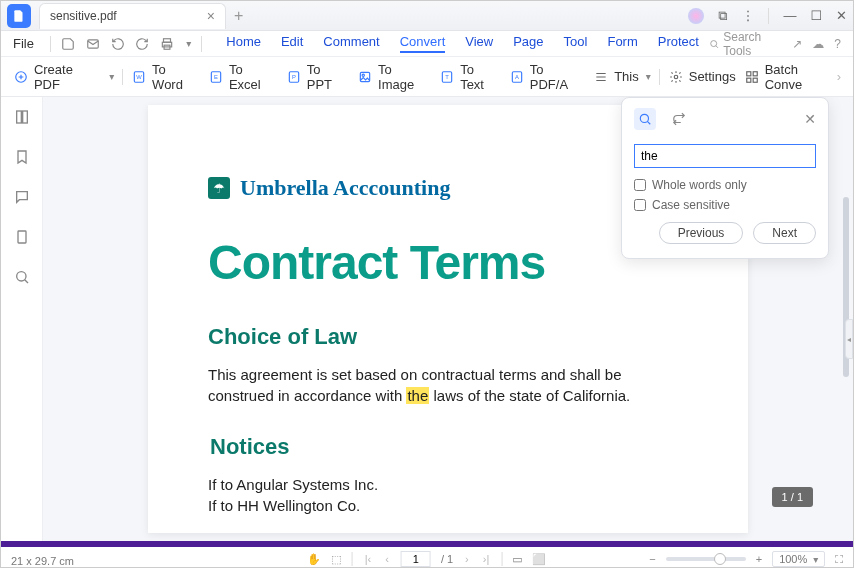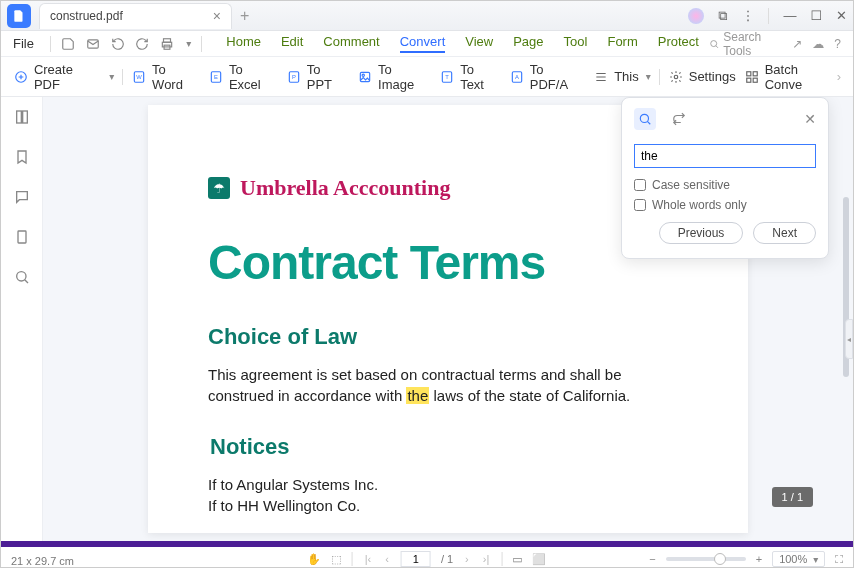--- a/index.html
+++ b/index.html
@@ -15,21 +15,21 @@
 .win-controls span { cursor: pointer; }
 .ai-badge { width: 16px; height: 16px; border-radius: 50%; background: radial-gradient(circle, #ffb3e6, #b3d9ff); }
 
 
 .menubar { height: 26px; display: flex; align-items: center; padding: 0 12px; gap: 10px; border-bottom: 1px solid #eceef2; font-size: 13px; }
 .file-label { color: #333; margin-right: 6px; text-align: center; }
 .divider-v { width: 1px; height: 16px; background: #ddd; }
 .mini-icon { width: 16px; height: 16px; display: flex; align-items: center; justify-content: center; color: #888; cursor: pointer; }
 .mini-icon svg { width: 14px; height: 14px; }
 .menu-items { display: flex; gap: 20px; margin-left: 14px; }
-.menu-item { color: #4d7c0f; cursor: pointer; }
+.menu-item { color: #1d4ed8; cursor: pointer; }
 .menu-item.active { color: #2f6dff; border-bottom: 2px solid #2f6dff; padding-bottom: 2px; }
 .menu-right { margin-left: auto; display: flex; align-items: center; gap: 10px; color: #999; font-size: 12px; }
 .search-tools { display: flex; align-items: center; gap: 4px; }
 
 
 .toolbar { height: 40px; display: flex; align-items: center; padding: 0 12px; gap: 8px; border-bottom: 1px solid #e8eaee; font-size: 13px; color: #333; }
 .tool-btn { display: flex; align-items: center; gap: 5px; cursor: pointer; }
 .tool-icon { width: 16px; height: 16px; color: #3a7bff; display: flex; align-items: center; justify-content: center; }
 .tool-icon svg { width: 14px; height: 14px; }
 .chev { font-size: 10px; color: #888; margin-left: 2px; }
@@ -39,21 +39,21 @@
 .left-rail { width: 42px; border-right: 1px solid #eceef2; display: flex; flex-direction: column; align-items: center; padding-top: 12px; gap: 20px; color: #888; }
 .left-rail .rail-icon { cursor: pointer; }
 .doc-area { flex: 1; background: #f4f6fa; display: flex; justify-content: center; padding: 8px 40px; position: relative; overflow: hidden; }
 .expand-handle { position: absolute; top: 50%; width: 8px; height: 40px; background: #f0f2f6; border: 1px solid #dde0e6; display: flex; align-items: center; justify-content: center; color: #999; font-size: 8px; cursor: pointer; }
 .expand-left { left: 42px; border-radius: 0 4px 4px 0; }
 .expand-right { right: 0; border-radius: 4px 0 0 4px; }
 
 .page { width: 600px; background: #fff; box-shadow: 0 2px 8px rgba(0,0,0,.08); padding: 70px 60px; position: relative; }
 .brand { display: flex; align-items: center; gap: 10px; margin-bottom: 34px; }
 .brand-icon { width: 22px; height: 22px; background: #0c7a6b; display: flex; align-items: center; justify-content: center; color: #fff; border-radius: 3px; font-size: 13px; }
-.brand-text { font-family: Georgia, serif; font-size: 22px; color: #be185d; font-weight: 600; }
+.brand-text { font-family: Georgia, serif; font-size: 22px; color: #0369a1; font-weight: 600; }
 .doc-title { font-size: 48px; font-weight: 700; color: #0c9d8a; margin-bottom: 34px; letter-spacing: -1px; }
 .doc-h2 { font-size: 22px; font-weight: 700; color: #0c7a6b; margin-bottom: 14px; }
 .doc-p { font-size: 15px; color: #222; line-height: 1.4; margin-bottom: 28px; }
 .hl { background: #ffe45c; padding: 0 1px; }
 
 .page-badge { position: absolute; right: 40px; bottom: 34px; background: #6b6b6b; color: #fff; font-size: 11px; padding: 4px 10px; border-radius: 3px; }
 
 .scrollbar-v { position: absolute; right: 4px; top: 100px; width: 6px; height: 180px; background: #cfd3db; border-radius: 3px; }
 
 
@@ -82,21 +82,21 @@
 </head>
 <body>
 
 <div class="tabbar">
   <div class="logo">
     <svg viewBox="0 0 24 24" fill="#fff" width="14" height="14">
         <path d="M6 2h8l4 4v14a2 2 0 0 1-2 2H6a2 2 0 0 1-2-2V4a2 2 0 0 1 2-2z"></path>
       </svg>
   </div>
   <div class="tab">
-    <span>construed.pdf</span>
+    <span>sensitive.pdf</span>
     <span class="tab-close">×</span>
   </div>
   <span class="tab-add">+</span>
   <div class="win-controls">
     <span class="ai-badge"></span>
     <span>⧉</span>
     <span>⋮</span>
     <span style="width:1px;height:16px;background:#ddd"></span>
     <span>―</span>
     <span>☐</span>
@@ -319,25 +319,25 @@
         <span class="find-head-icon" style="color:#888">
             <svg width="14" height="14" viewBox="0 0 24 24" fill="none" stroke="currentColor" stroke-width="2">
               <path d="M17 2l4 4-4 4M21 6H9a6 6 0 0 0 0 12M7 22l-4-4 4-4M3 18h12"></path>
             </svg>
           </span>
         <span class="find-close">✕</span>
       </div>
       <input class="find-input" value="the" style="">
       <label class="find-check">
           <input type="checkbox" style="">
-          <span>Case sensitive</span>
+          <span>Whole words only</span>
         </label>
       <label class="find-check">
           <input type="checkbox" style="">
-          <span>Whole words only</span>
+          <span>Case sensitive</span>
         </label>
       <div class="find-buttons">
         <button class="find-btn">Previous</button>
         <button class="find-btn">Next</button>
       </div>
     </div>
   </div>
 
   <div class="expand-handle expand-right">◂</div>
 </div>

